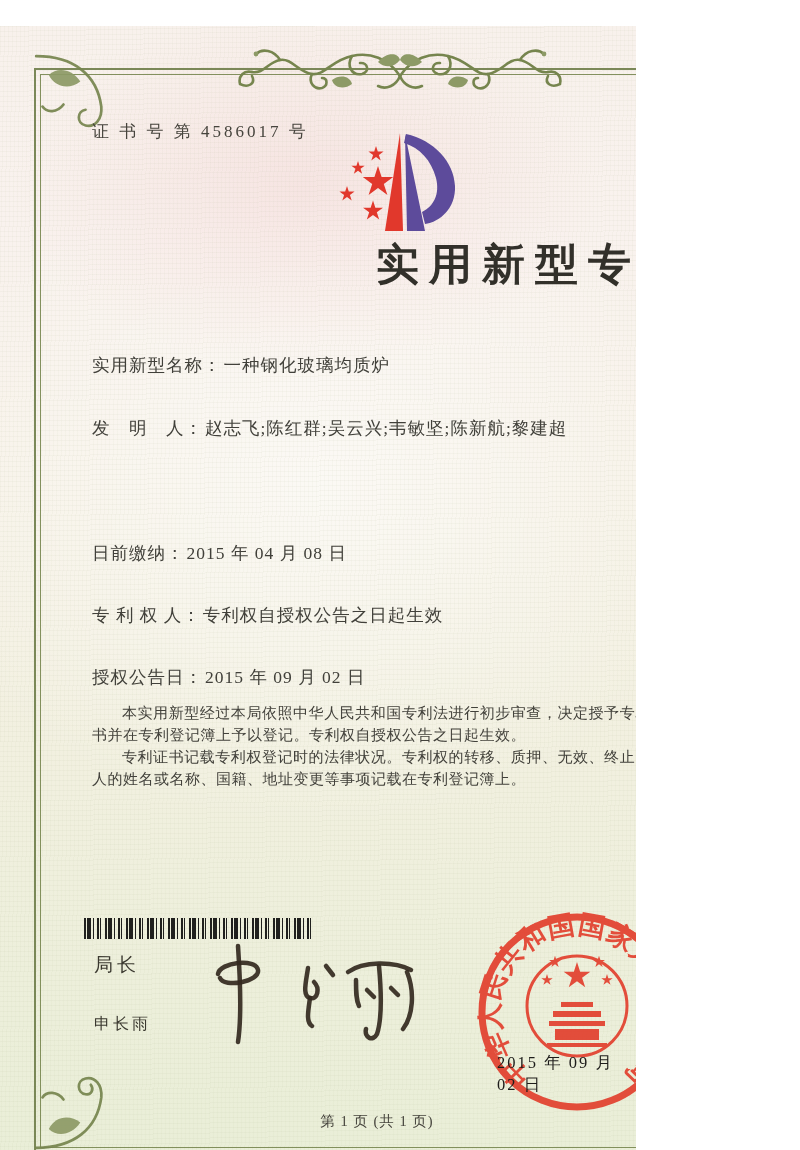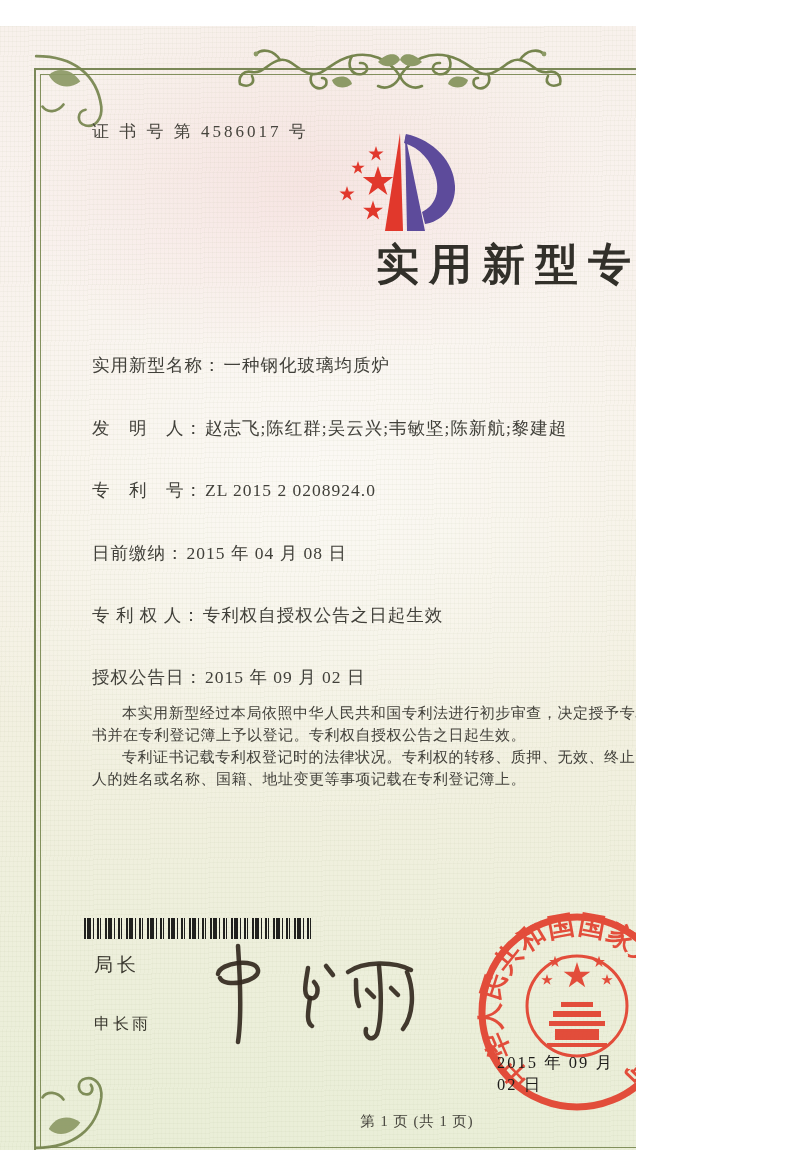--- a/index.html
+++ b/index.html
@@ -41,21 +41,21 @@
   .juname{position:absolute;left:94px;top:988px;font-size:16px;letter-spacing:3px;color:#3a382f;}
   .sign{position:absolute;left:198px;top:910px;width:240px;height:112px;}
   .sign path{stroke:#33291f;stroke-width:4.5;fill:none;stroke-linecap:round;stroke-linejoin:round;opacity:.92;}
   .tax{position:absolute;left:629px;top:59px;width:160px;height:160px;transform:rotate(-12deg);opacity:.92;}
   .tax text{fill:#e4564a;font-family:"Liberation Serif","DejaVu Serif",serif;}
   .seal{position:absolute;left:457px;top:866px;width:240px;height:240px;opacity:.9;}
   .seal .red{fill:#e23c2a;}
   .seal text{fill:#e23c2a;font-weight:bold;}
   .sealdate{position:absolute;left:497px;top:1026px;font-size:16.5px;letter-spacing:2px;color:#1d1c1a;}
   .footer{position:absolute;left:0;top:1086px;width:754px;text-align:center;font-size:14.5px;
-    letter-spacing:1px;color:#45433c;padding-left:40px;}
+    letter-spacing:1px;color:#45433c;}
 </style>
 </head>
 <body>
 
 <div class="page">
 
   <div class="frame"></div>
 
   <svg class="flourish fl-br" viewBox="0 0 80 80">
     <g class="orn">
@@ -125,23 +125,20 @@
     </g>
   </svg>
 
   <div class="title">实用新型专利证书</div>
 
   <div class="field f1">
     <span class="lab">发　明　人：</span><span class="val">赵志飞;陈红群;吴云兴;韦敏坚;陈新航;黎建超</span>
   </div>
   <div class="field f0">
     <span class="lab">实用新型名称：</span><span class="val">一种钢化玻璃均质炉</span>
-  </div>
-  <div class="field f2">
-    <span class="lab">专　利　号：</span><span class="val">ZL 2015 2 0208924.0</span>
   </div>
   <div class="field f3">
     <span class="lab">日前缴纳：</span><span class="val">2015 年 04 月 08 日</span>
   </div>
   <div class="field f4">
     <span class="lab">专 利 权 人：</span><span class="val">专利权自授权公告之日起生效</span>
   </div>
   <div class="field f5">
     <span class="lab">授权公告日：</span><span class="val">2015 年 09 月 02 日</span>
   </div>

